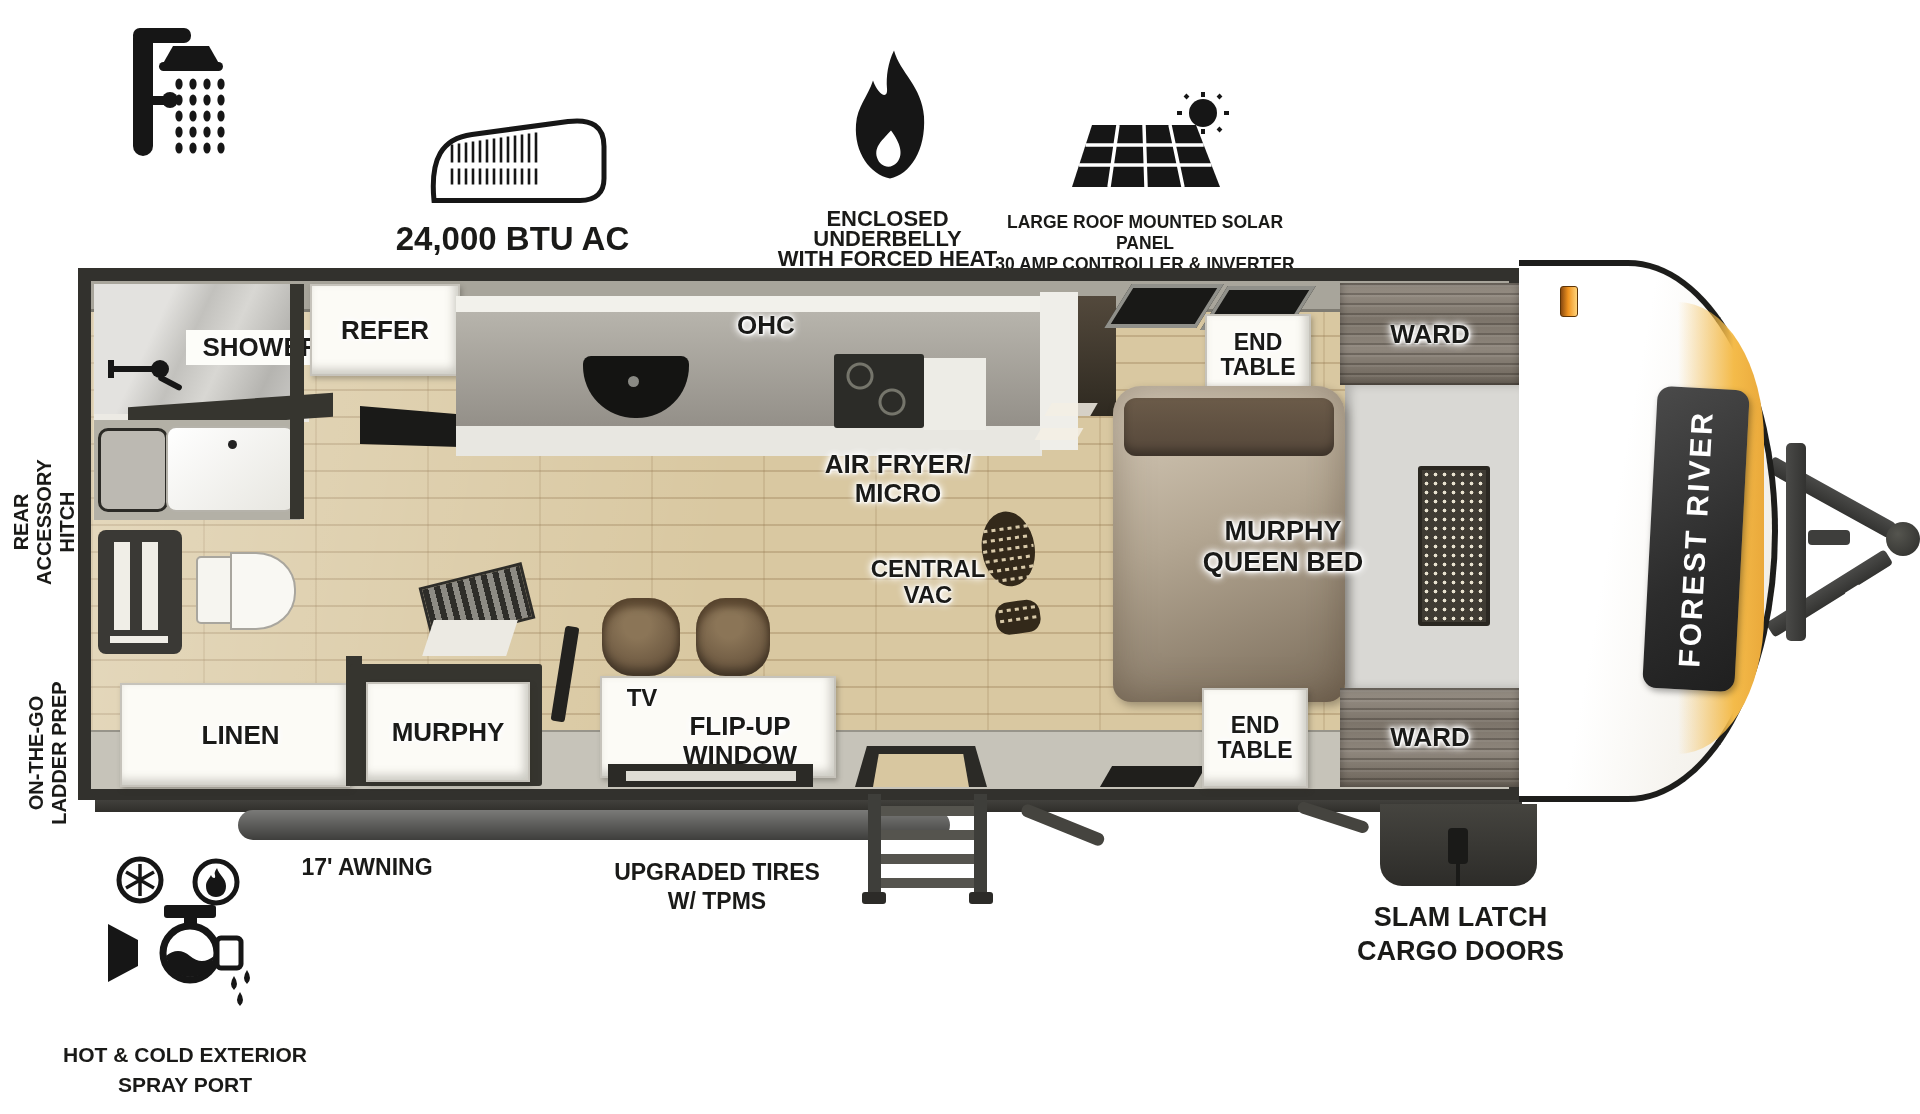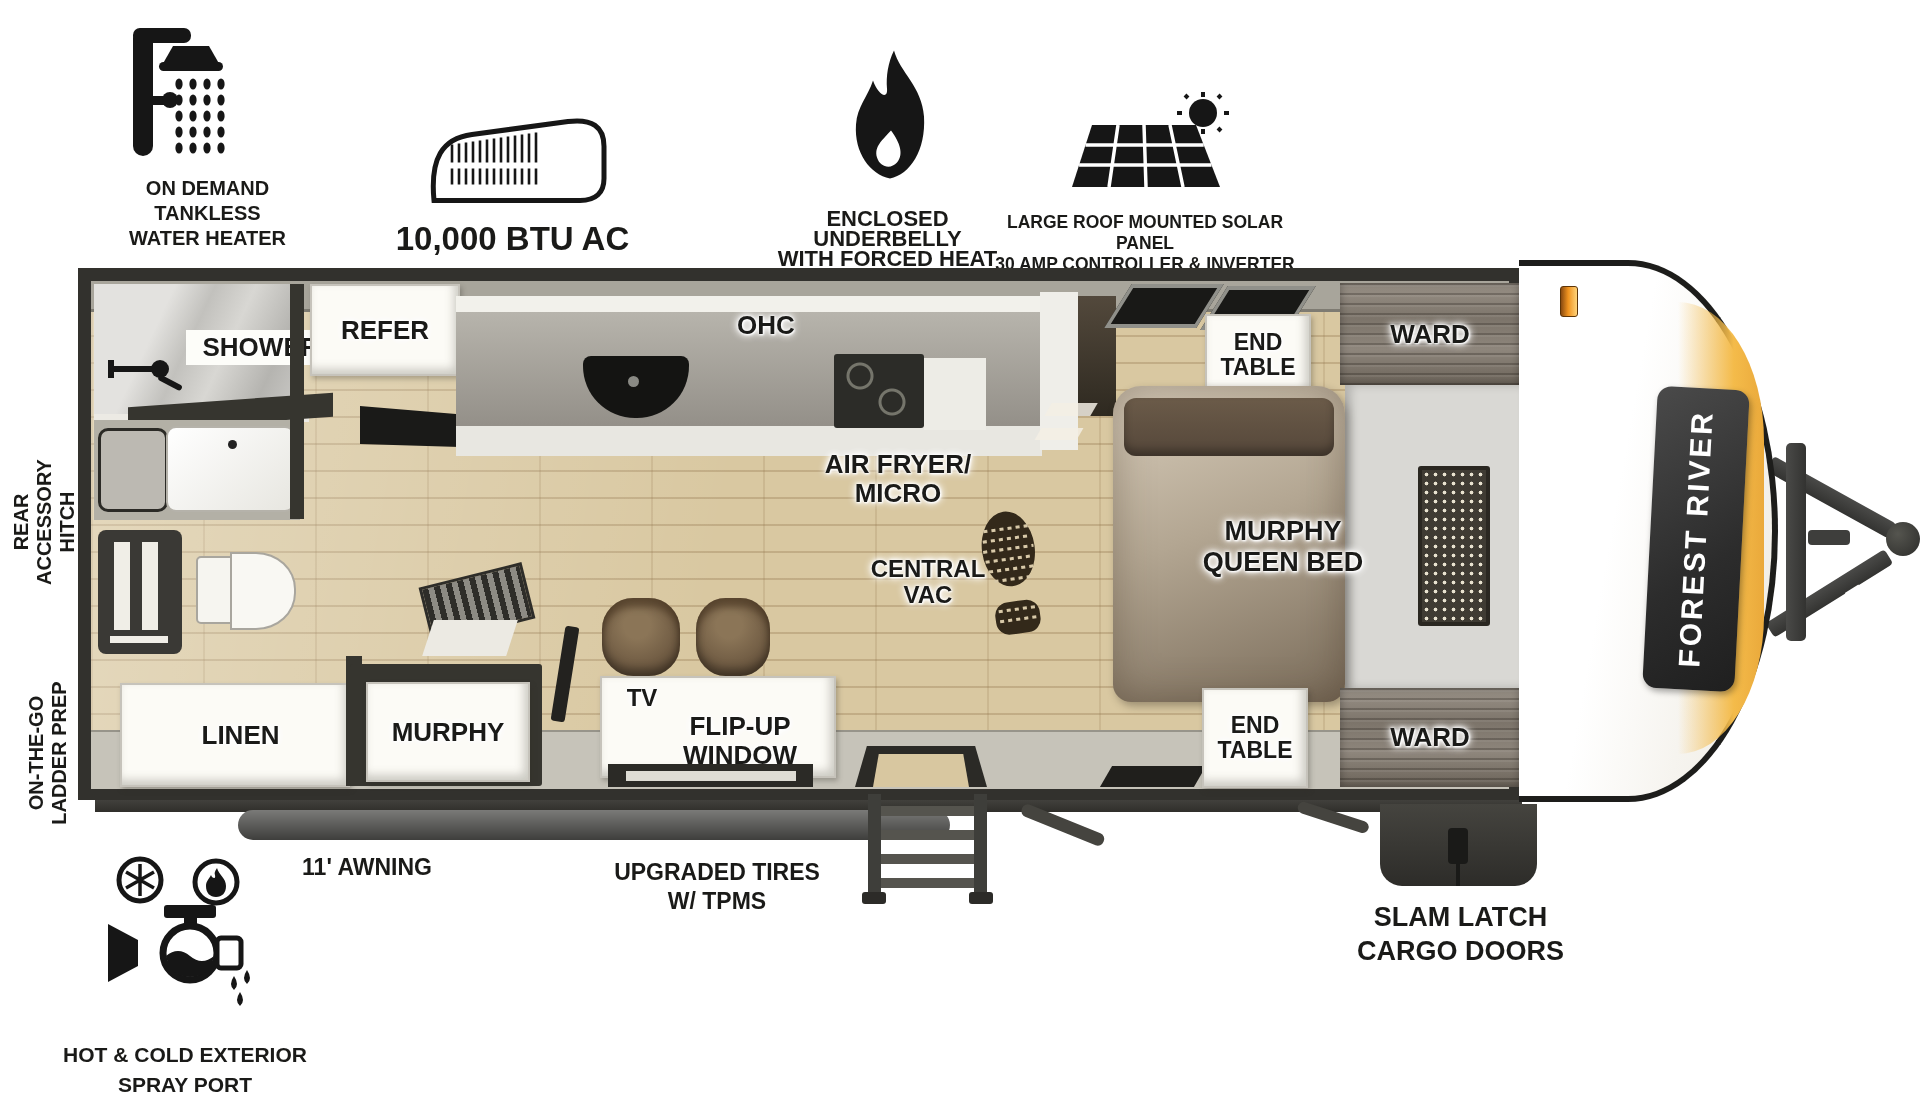--- a/index.html
+++ b/index.html
@@ -53,30 +53,27 @@
       <ellipse cx="64" cy="112" rx="3.6" ry="5.6"></ellipse>
         <ellipse cx="78" cy="112" rx="3.6" ry="5.6"></ellipse>
         <ellipse cx="92" cy="112" rx="3.6" ry="5.6"></ellipse>
         <ellipse cx="106" cy="112" rx="3.6" ry="5.6"></ellipse>
       <ellipse cx="64" cy="128" rx="3.6" ry="5.6"></ellipse>
         <ellipse cx="78" cy="128" rx="3.6" ry="5.6"></ellipse>
         <ellipse cx="92" cy="128" rx="3.6" ry="5.6"></ellipse>
         <ellipse cx="106" cy="128" rx="3.6" ry="5.6"></ellipse>
     </g>
   </svg>
-  <div class="abs lbl" style="left:85px;top:176px;width:245px;font-size:20px;line-height:25px;">ON DEMAND
-TANKLESS
-WATER HEATER</div>
 
   <svg class="abs" style="left:420px;top:110px;" width="190" height="100" viewBox="0 0 190 95">
     <path d="M14,88 C10,46 22,26 52,22 L148,9 C172,6 184,14 184,34 L184,66 C184,80 176,88 160,88 Z" fill="#ffffff" stroke="#161616" stroke-width="5"></path>
     <path d="M32,32 V50 M39,31 V50 M46,30 V50 M53,29 V50 M60,28 V50 M67,27 V50 M74,26 V50 M81,25 V50 M88,24 V50 M95,23 V50 M102,22 V50 M109,21 V50 M116,20 V50
              M32,56 V72 M39,56 V72 M46,56 V72 M53,56 V72 M60,56 V72 M67,56 V72 M74,56 V72 M81,56 V72 M88,56 V72 M95,56 V72 M102,56 V72 M109,56 V72 M116,56 V72" stroke="#161616" stroke-width="2.6"></path>
   </svg>
-  <div class="abs lbl" style="left:385px;top:220px;width:255px;font-size:33px;">10,000 BTU AC</div>
+  <div class="abs lbl" style="left:385px;top:220px;width:255px;font-size:33px;">24,000 BTU AC</div>
 
   <svg class="abs" style="left:840px;top:46px;" width="100" height="150" viewBox="0 0 100 145">
     <path fill="#161616" fill-rule="evenodd" d="M54,2 C60,24 82,38 84,68 C86,102 70,126 50,130 C30,126 14,104 16,76 C17,58 28,48 33,32 C38,46 48,52 47,40 C46,28 48,14 54,2 Z
          M51,82 C60,94 64,106 57,114 C51,121 40,119 37,109 C34,98 42,92 51,82 Z"></path>
   </svg>
   <div class="abs lbl" style="left:770px;top:209px;width:235px;font-size:22px;line-height:20px;">ENCLOSED UNDERBELLY
 WITH FORCED HEAT</div>
 
   <svg class="abs" style="left:1068px;top:88px;" width="165" height="118" viewBox="0 0 165 112">
     <circle cx="135" cy="22" r="14" fill="#161616"></circle>
@@ -261,19 +258,19 @@
       <rect x="84" y="66" width="13" height="14" fill="#161616"></rect>
     <circle cx="90" cy="103" r="27" fill="#ffffff" stroke="#161616" stroke-width="7"></circle>
     <path d="M66,106 Q78,96 90,106 T114,106 L111,117 A27,27 0 0 1 69,117 Z" fill="#161616"></path>
     <polygon points="8,74 38,90 38,116 8,132" fill="#161616"></polygon>
     <rect x="117" y="88" width="24" height="30" rx="4" fill="#ffffff" stroke="#161616" stroke-width="5"></rect>
     <path d="M134,126 q6,9 0,14 q-6,-5 0,-14 Z M147,120 q6,9 0,14 q-6,-5 0,-14 Z M140,142 q6,9 0,14 q-6,-5 0,-14 Z" fill="#161616"></path>
   </svg>
   <div class="abs lbl" style="left:60px;top:1040px;width:250px;font-size:21px;line-height:30px;">HOT &amp; COLD EXTERIOR
 SPRAY PORT</div>
 
-  <div class="abs lbl" style="left:267px;top:854px;width:200px;font-size:23px;">11' AWNING</div>
+  <div class="abs lbl" style="left:267px;top:854px;width:200px;font-size:23px;">17' AWNING</div>
   <div class="abs lbl" style="left:597px;top:858px;width:240px;font-size:23px;line-height:29px;">UPGRADED TIRES
 W/ TPMS</div>
   <div class="abs lbl" style="left:1318px;top:900px;width:285px;font-size:27px;line-height:34px;">SLAM LATCH
 CARGO DOORS</div>
 
 </div>
 
 </body></html>

